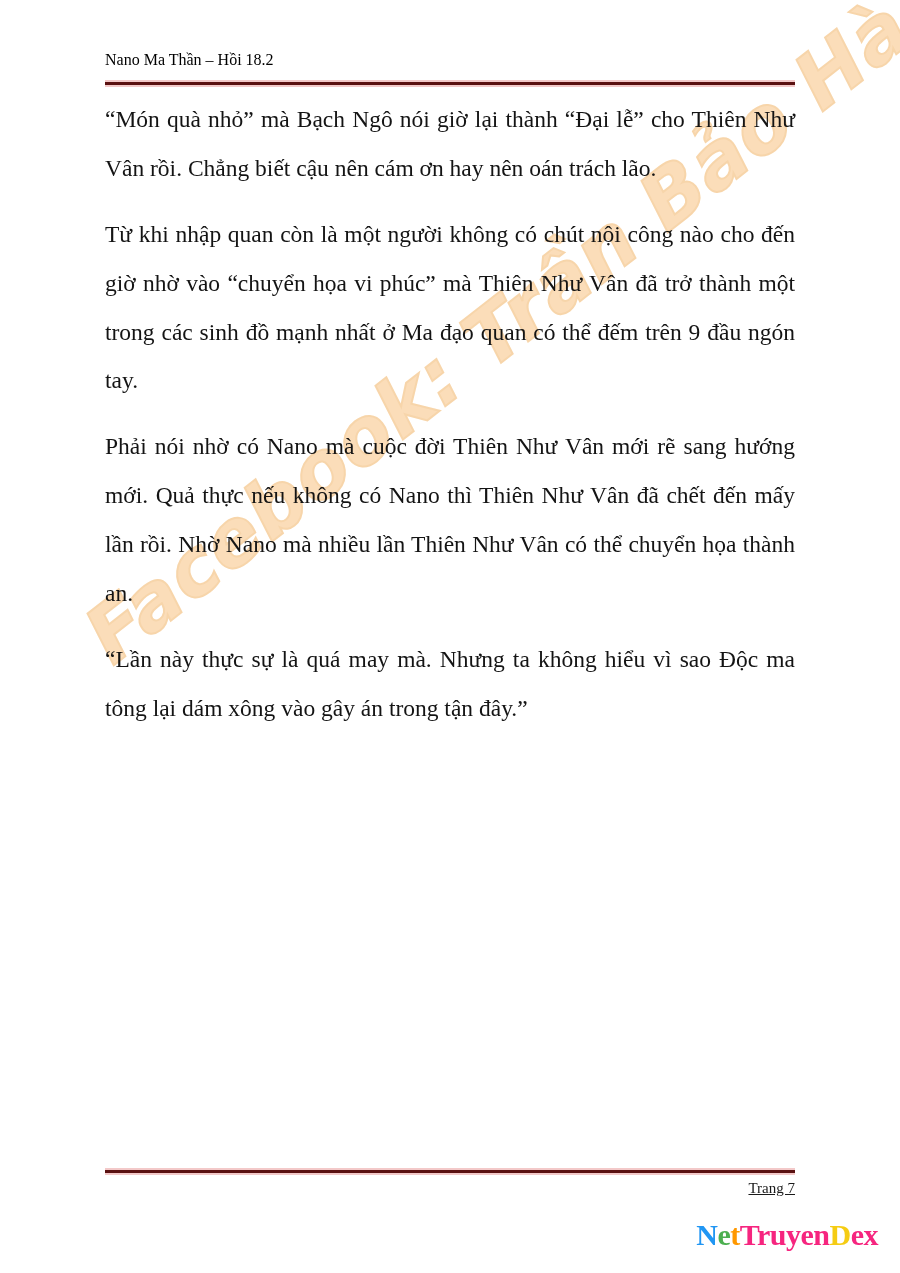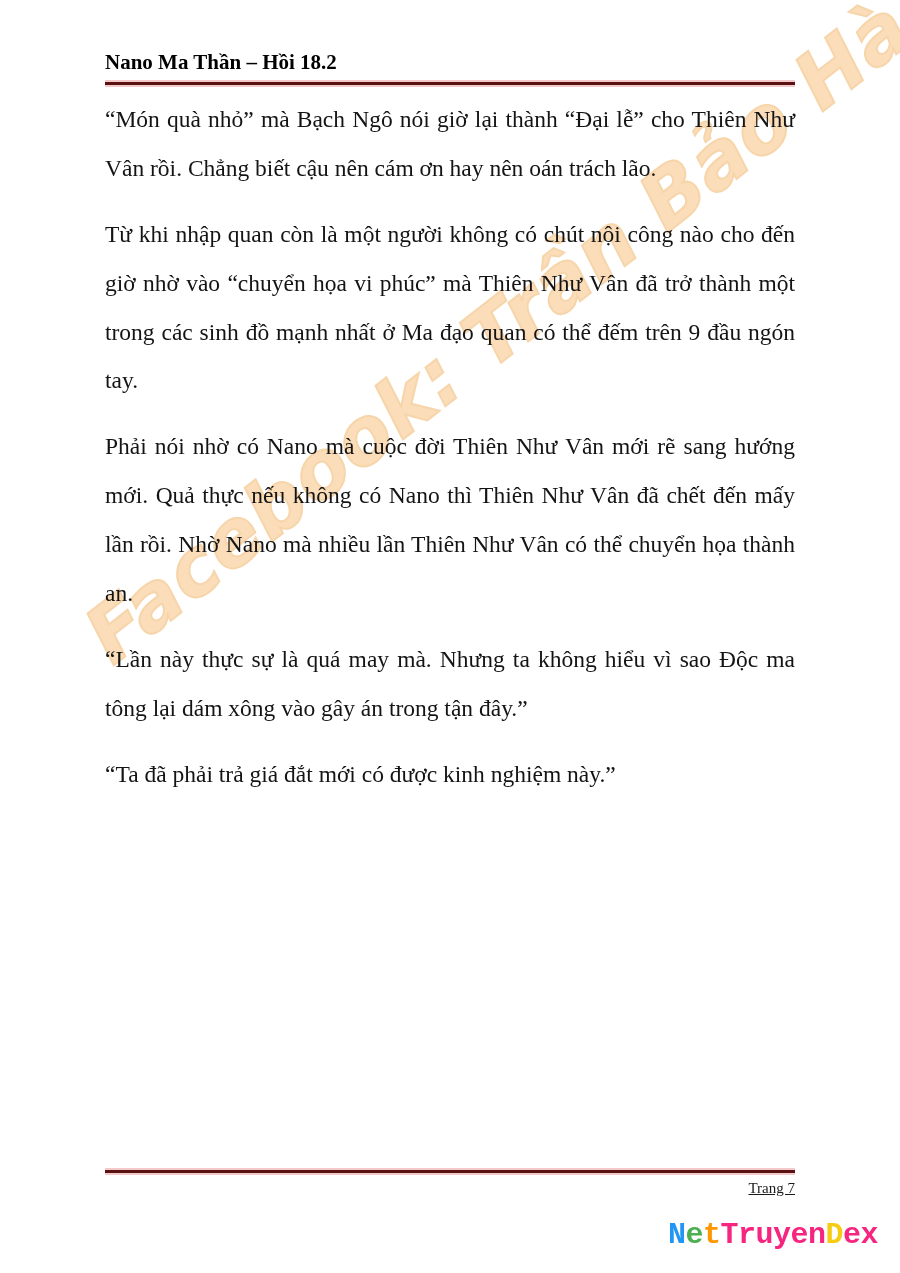--- a/index.html
+++ b/index.html
@@ -56,24 +56,23 @@
 
   
   .header {
     position: absolute;
     left: 105px;
     top: 50px;
     width: 690px;
     display: flex;
     justify-content: space-between;
     align-items: flex-end;
-    font-size: 21px;
+    font-size: 16px;
     line-height: 1.2;
     white-space: nowrap;
-    font-weight: bold;
   }
   .header-left { text-align: left; }
   .header-right { text-align: right; }
 
   .rule-top {
     position: absolute;
     left: 105px;
     top: 80px;
     width: 690px;
     height: 7px;
@@ -120,21 +119,21 @@
     color: #1a1a1a;
     white-space: nowrap;
     text-decoration: underline;
   }
 
   
   .brand-logo {
     position: absolute;
     right: 22px;
     top: 1220px;
-    font-family: Liberation Mono, monospace;
+    font-family: Liberation Serif, serif;
     font-weight: 700;
     font-size: 30px;
     letter-spacing: -0.5px;
     white-space: nowrap;
     line-height: 1;
   }
   .brand-logo span { display: inline; }
 </style>
 </head>
 <body>
@@ -151,21 +150,20 @@
       <div class="header-left">Nano Ma Thần – Hồi 18.2</div>
     </div>
 
     <div class="rule-top"></div>
 
     <div class="body-block">
       <p class="para">“Món quà nhỏ” mà Bạch Ngô nói giờ lại thành “Đại lễ” cho Thiên Như Vân rồi. Chẳng biết cậu nên cám ơn hay nên oán trách lão.</p>
       <p class="para">Từ khi nhập quan còn là một người không có chút nội công nào cho đến giờ nhờ vào “chuyển họa vi phúc” mà Thiên Như Vân đã trở thành một trong các sinh đồ mạnh nhất ở Ma đạo quan có thể đếm trên 9 đầu ngón tay.</p>
       <p class="para">Phải nói nhờ có Nano mà cuộc đời Thiên Như Vân mới rẽ sang hướng mới. Quả thực nếu không có Nano thì Thiên Như Vân đã chết đến mấy lần rồi. Nhờ Nano mà nhiều lần Thiên Như Vân có thể chuyển họa thành an.</p>
       <p class="para">“Lần này thực sự là quá may mà. Nhưng ta không hiểu vì sao Độc ma tông lại dám xông vào gây án trong tận đây.”</p>
-      <p class="para">“Ta đã phải trả giá đắt mới có được kinh nghiệm này.”</p>
     </div>
 
     <div class="rule-bottom"></div>
     <div class="page-number">Trang 7</div>
 
     <div class="brand-logo"><span style="color: rgb(33, 150, 243);">N</span><span style="color: rgb(76, 175, 80);">e</span><span style="color: rgb(255, 152, 0);">t</span><span style="color: rgb(246, 37, 127);">Truyen</span><span style="color: rgb(245, 204, 19);">D</span><span style="color: rgb(246, 37, 127);">ex</span></div>
 
   </div>
 </div>
 

